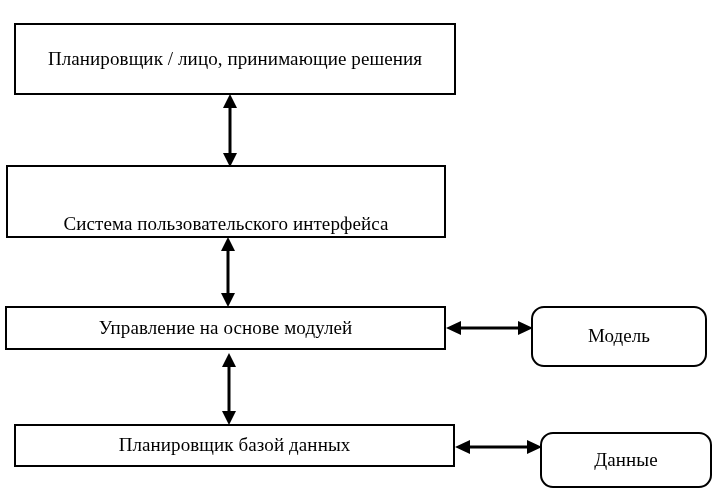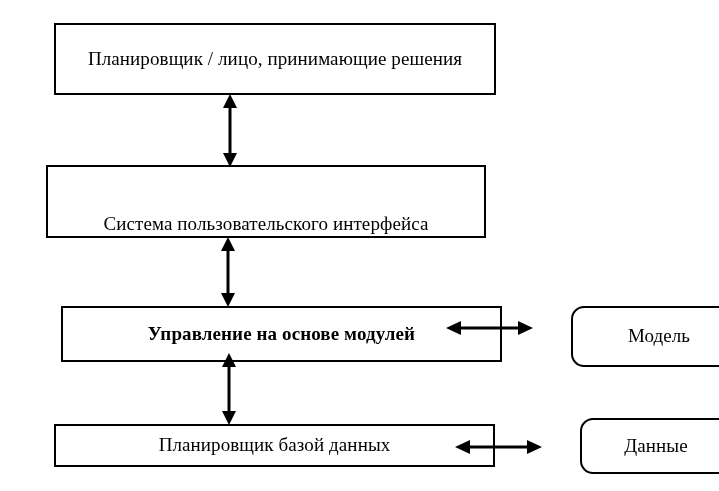--- a/index.html
+++ b/index.html
@@ -21,41 +21,40 @@
   }
   .node {
     position: absolute;
     box-sizing: border-box;
     background: #ffffff;
     border: 2px solid #000000;
     display: flex;
     align-items: center;
     justify-content: center;
     text-align: center;
-    margin-left: 40px;
   }
   .node-label {
     display: block;
     width: 100%;
     padding: 0 6px;
     box-sizing: border-box;
     line-height: 1.28;
     font-size: 19px;
     letter-spacing: 0.1px;
   }
   .node.rounded {
     border-radius: 13px;
   }
   
   #node-planner   { left: 14px;  top: 23px;  width: 442px; height: 72px; }
   #node-ui        { left: 6px;   top: 165px; width: 440px; height: 73px; align-items: flex-end; }
-  #node-module    { left: 21px;   top: 306px; width: 441px; height: 56px; font-weight: bold; }
+  #node-module    { left: 5px;   top: 306px; width: 441px; height: 44px; }
   #node-database  { left: 14px;  top: 424px; width: 441px; height: 43px; }
   #node-model     { left: 531px; top: 306px; width: 176px; height: 61px; }
-  #node-data      { left: 540px; top: 418px; width: 152px; height: 56px; }
+  #node-data      { left: 540px; top: 432px; width: 172px; height: 56px; }
 
   .arrow {
     position: absolute;
   }
   .arrow svg {
     display: block;
     overflow: visible;
   }
   
   #arrow-planner-ui     { left: 214px; top: 94px;  width: 32px; height: 73px; }

